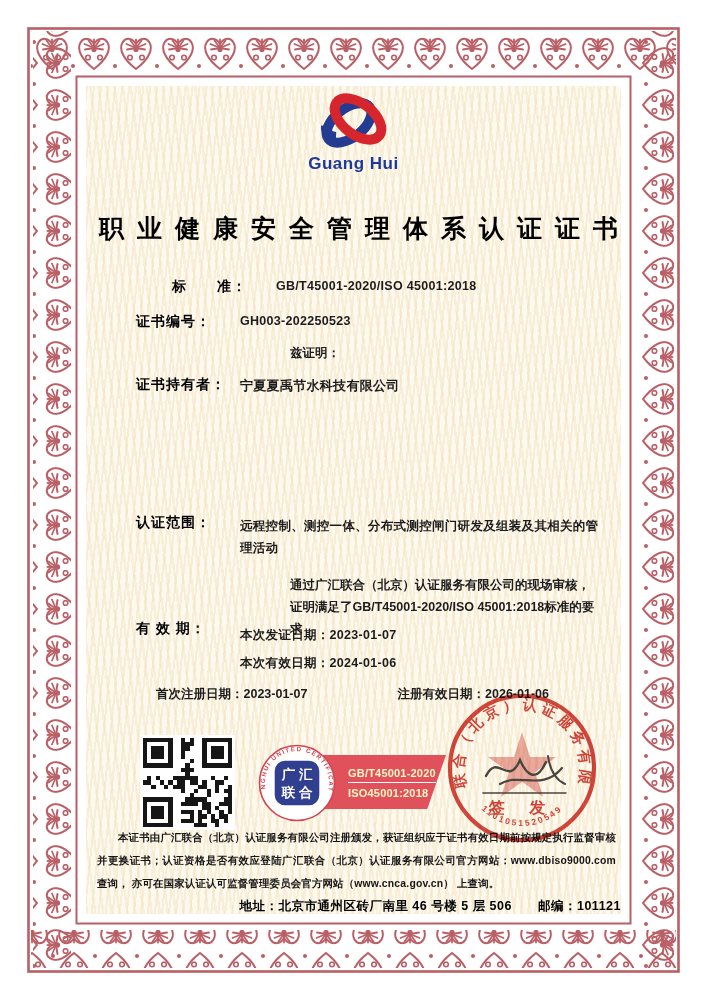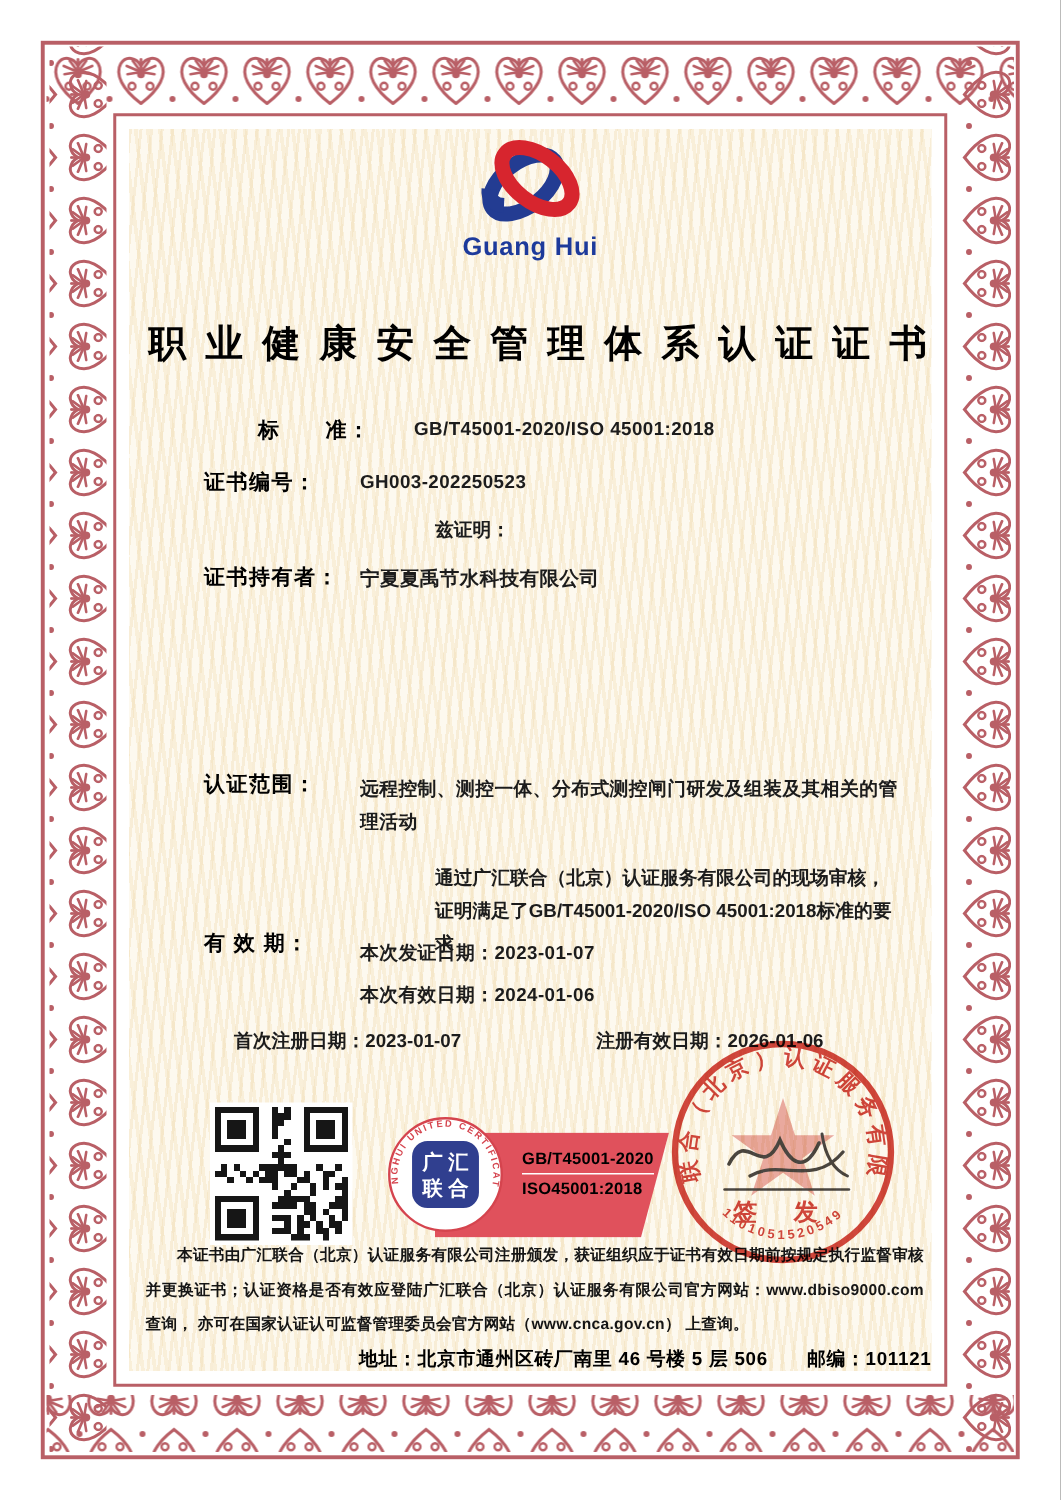--- a/index.html
+++ b/index.html
@@ -34,23 +34,23 @@
   .r-scope   { top:428px; }
   .scope-val { line-height:22px; }
   .audit     { left:204px; right:26px; top:488px; font-size:12.5px; line-height:22px; }
   .r-validity{ top:534px; }
   .validity-val div { line-height:28px; }
   .r-reg     { top:600px; left:51px; right:72px; display:flex; justify-content:space-between; font-size:12.5px;padding-left:19px; }
   .qr { left:54px; top:649px; width:95px; height:95px; background:#fff; padding:3px; }
   .qr svg { width:100%; height:100%; display:block; }
   .badge { left:172px; top:658px; width:196px; height:80px; }
   .badge-banner {
-    position:absolute; left:32px; top:11px; width:156px; height:70px;
+    position:absolute; left:32px; top:11px; width:156px; height:54px;
     background:#e0515c; clip-path:polygon(0 0,100% 0,88% 100%,0 100%);
-    padding:8px 0 0 58px; color:#000000; z-index:1;
+    padding:8px 0 0 58px; color:#fef9c3; z-index:1;
   }
   .badge-banner .b1 { display:inline-block; font-size:11px; letter-spacing:.2px; border-bottom:1.5px solid #fff; padding-bottom:3px; }
   .badge-banner .b2 { font-size:11px; letter-spacing:.2px; margin-top:4px; }
   .badge-circle { position:absolute; left:0; top:0; width:78px; height:78px; z-index:2; }
   .stamp { left:356px; top:602px; width:160px; height:160px; mix-blend-mode:multiply; opacity:.93; z-index:3; }
   .notice { left:11px; right:5px; top:740px; font-size:10.4px; line-height:23px; text-align:justify; text-indent:21px; letter-spacing:.2px; color:#151515; }
   .address { left:0; right:0; top:812px; text-align:right; font-size:12.5px; letter-spacing:.5px; color:#000; }
 </style>
 </head>
 <body>

